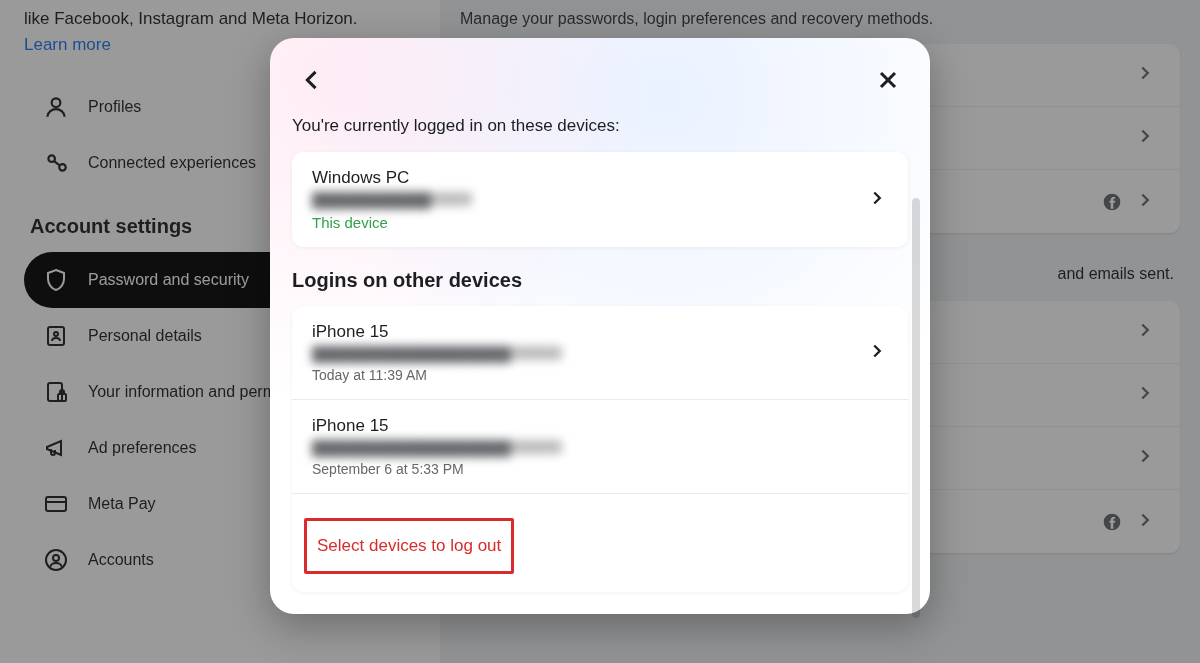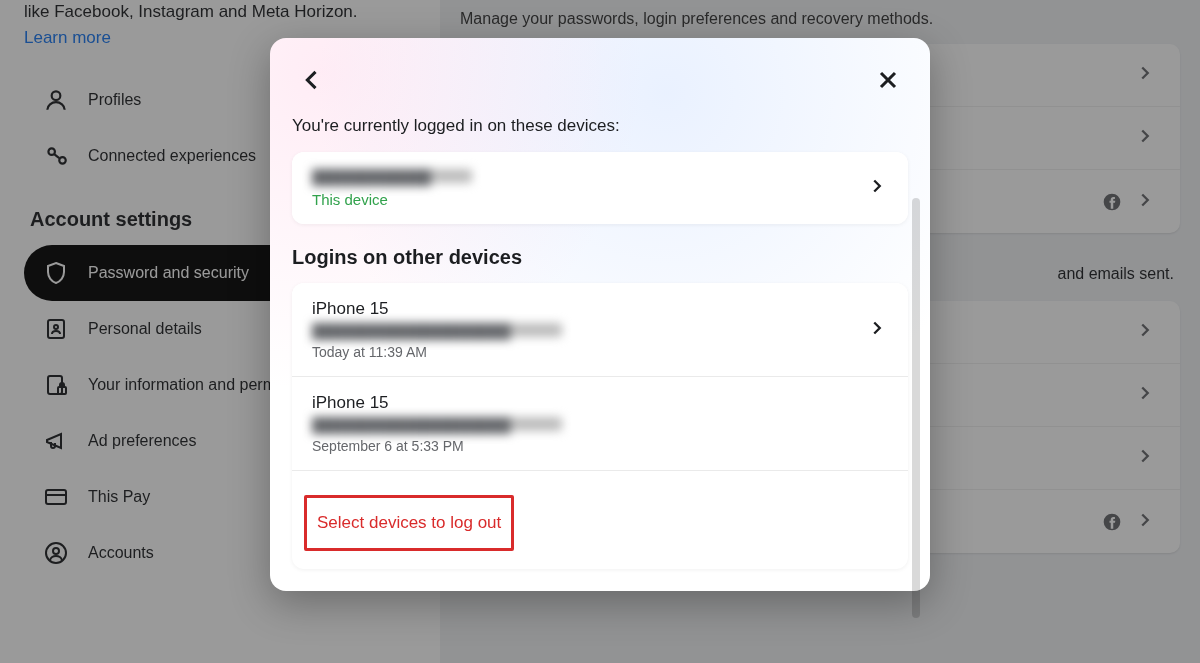--- a/index.html
+++ b/index.html
@@ -11,21 +11,21 @@
       overflow: hidden;
       position: relative;
     }
     .page-wrapper {
       display: flex;
       width: 100%;
       height: 100%;
     }
     .sidebar {
       width: 440px;
-      padding: 0 24px;
+      padding: 7px 24px;
       background: #fff;
     }
     .intro-text {
       font-size: 17px;
       color: #1c1e21;
       line-height: 1.4;
       margin-bottom: 4px;
     }
     .learn-more {
       color: #1877f2;
@@ -104,21 +104,21 @@
       inset: 0;
       background: rgba(30,30,30,0.45);
       display: flex;
       align-items: flex-start;
       justify-content: center;
     }
     .modal {
       background: #fff;
       width: 660px;
       margin-top: 38px;
-      border-radius: 16px;
+      border-radius: 24px;
       box-shadow: 0 12px 40px rgba(0,0,0,0.3);
       padding: 22px;
       position: relative;
       background-image: radial-gradient(circle at 8% 6%, rgba(255,170,210,0.22), transparent 40%),
                         radial-gradient(circle at 60% 10%, rgba(170,200,255,0.25), transparent 55%);
     }
     .modal-header {
       display: flex;
       justify-content: space-between;
       align-items: center;
@@ -287,21 +287,21 @@
       <span>Ad preferences</span>
     </div>
 
     <div class="sidebar-item">
       <span class="icon">
         <svg viewBox="0 0 24 24" width="24" height="24" fill="none" stroke="currentColor" stroke-width="2">
             <rect x="2" y="5" width="20" height="14" rx="2"></rect>
             <path d="M2 10h20"></path>
           </svg>
       </span>
-      <span>This Pay</span>
+      <span>Meta Pay</span>
     </div>
 
     <div class="sidebar-item">
       <span class="icon">
         <svg viewBox="0 0 24 24" width="24" height="24" fill="none" stroke="currentColor" stroke-width="2">
             <circle cx="12" cy="12" r="10"></circle>
             <circle cx="12" cy="10" r="3"></circle>
             <path d="M6 19c1-3 4-4 6-4s5 1 6 4"></path>
           </svg>
       </span>
@@ -377,20 +377,21 @@
             <path d="M6 6l12 12M18 6L6 18"></path>
           </svg>
       </div>
     </div>
 
     <div class="modal-intro">You're currently logged in on these devices:</div>
 
     <div class="device-list">
       <div class="device-item">
         <div class="device-info">
+          <div class="device-name">Windows PC</div>
           <span class="location loc-w1">████████████</span>
           <div class="this-device">This device</div>
         </div>
         <span class="device-chevron"><svg viewBox="0 0 24 24" width="22" height="22" fill="none" stroke="currentColor" stroke-width="2.5">
               <path d="M9 6l6 6-6 6"></path>
             </svg></span>
       </div>
     </div>
 
     <div class="modal-section-title">Logins on other devices</div>

